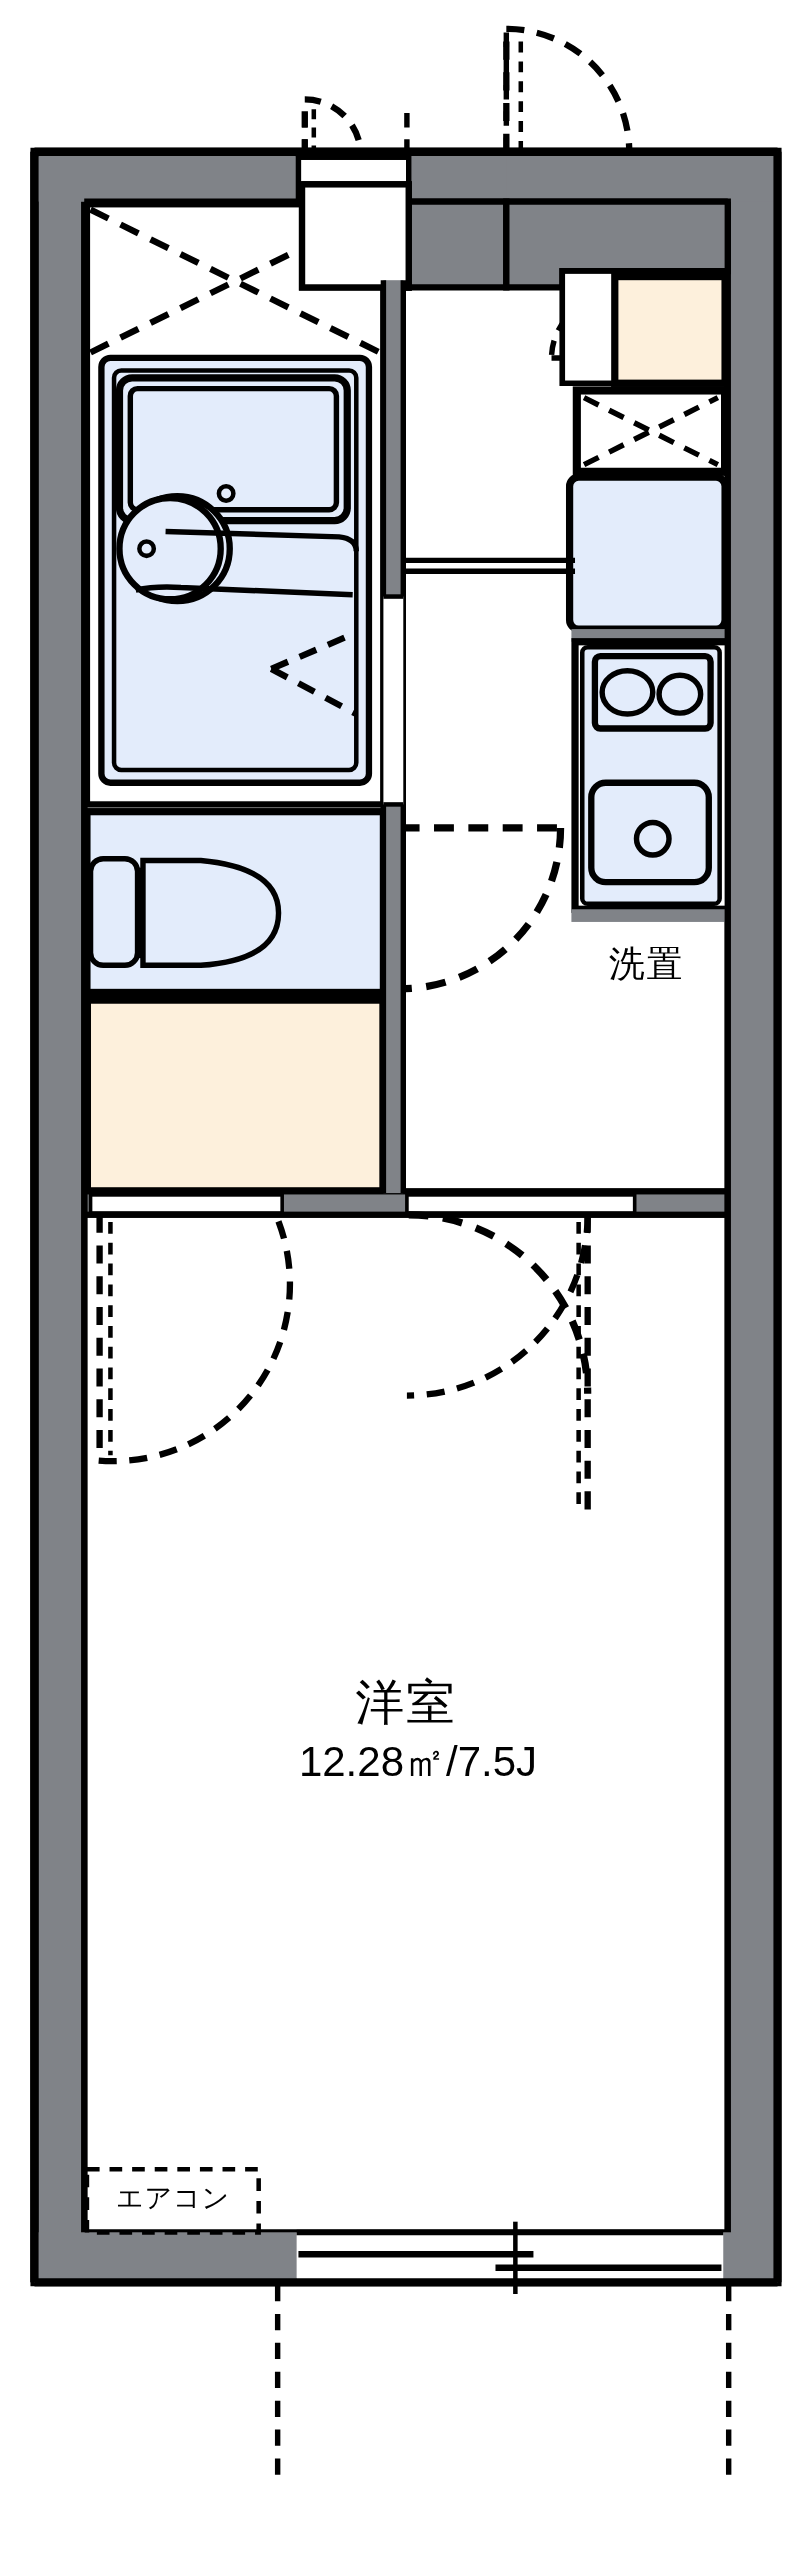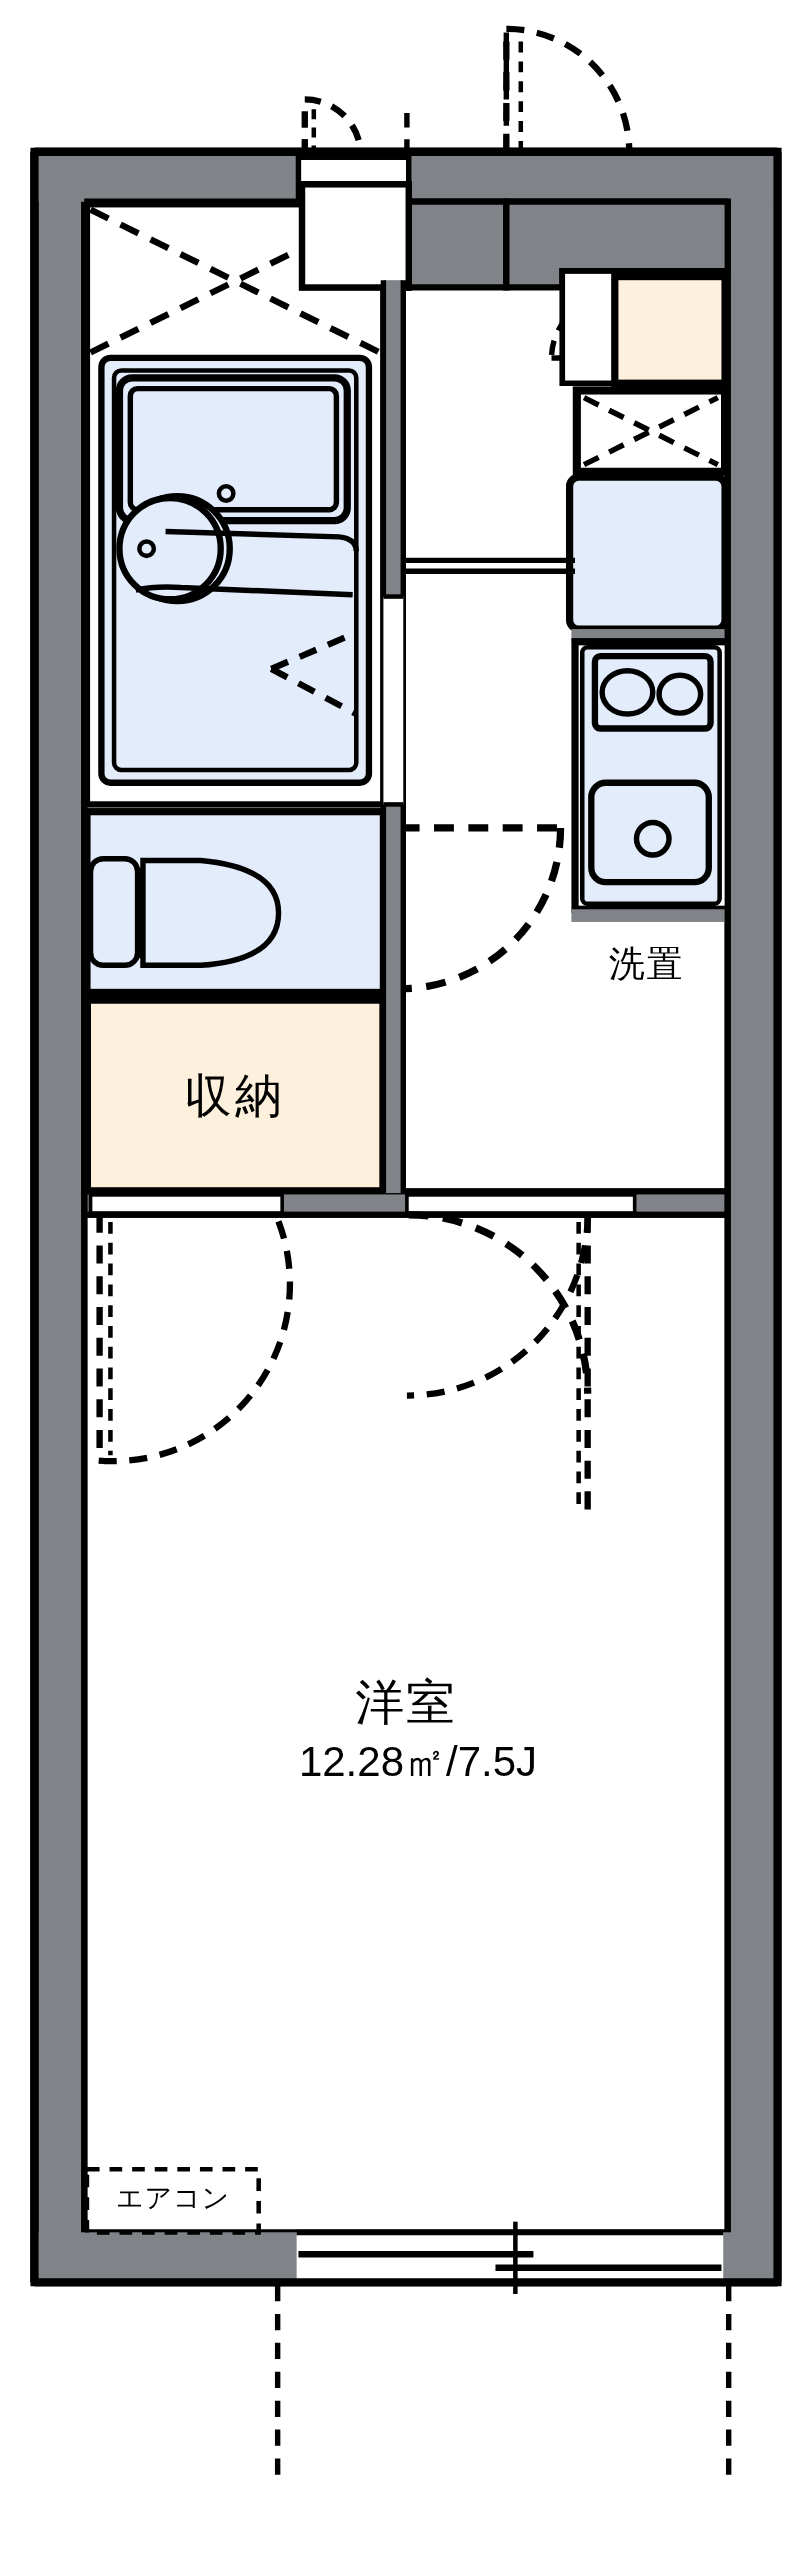--- a/index.html
+++ b/index.html
@@ -290,20 +290,19 @@
     <line x1="860" y1="168" x2="860" y2="2525"></line>
     <line x1="38" y1="2525" x2="860" y2="2525"></line>
   </g>
 
 </svg>
 
 <div class="lbl roomname" style="left:0;right:0;top:1670px;">洋室</div>
 
 <div class="lbl roomarea" style="left:16px;right:0;top:1734px;padding-left:8px;">12.28㎡/7.5J</div>
 
-<div class="lbl storelbl" style="left:87px;width:296px;top:1065px;">収納</div>
 
 <div class="lbl washlbl" style="left:569px;width:155px;top:940px;">洗置</div>
 
 <div class="lbl aclbl" style="left:87px;width:172px;top:2180px;">エアコン</div>
 
 </div>
 
 
 </body></html>

